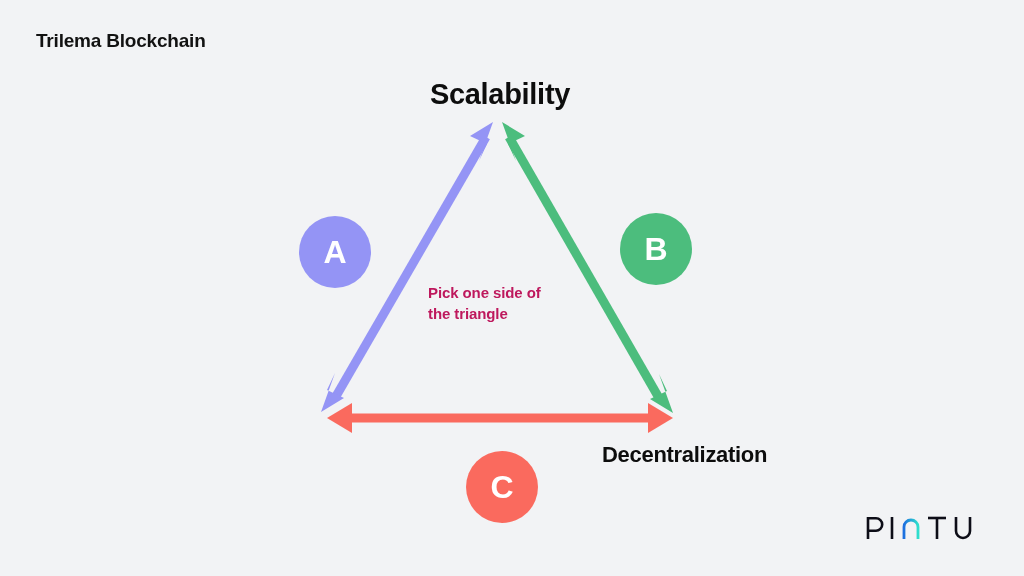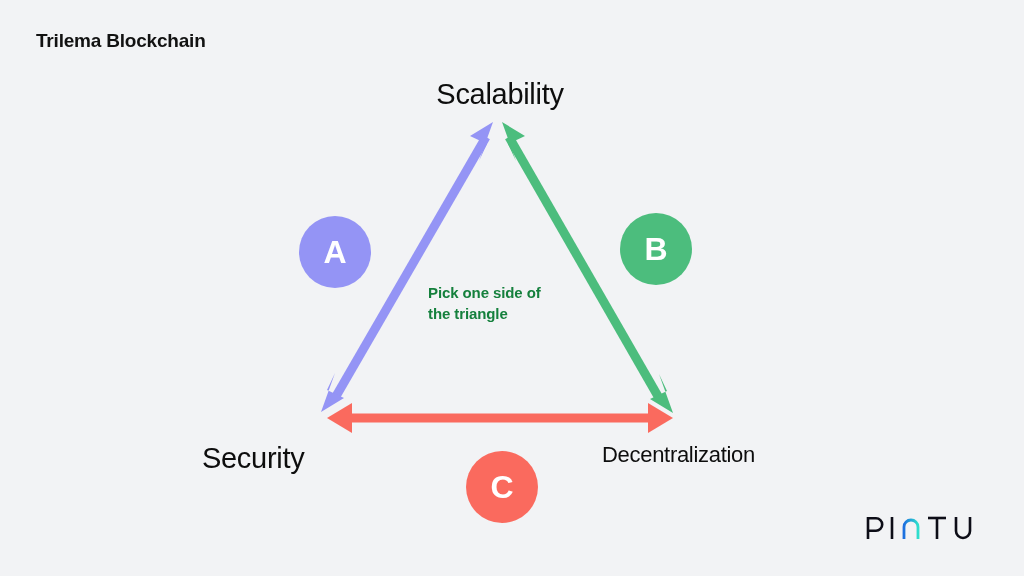--- a/index.html
+++ b/index.html
@@ -34,21 +34,21 @@
     position: absolute;
     left: 0;
     top: 0;
     width: 1024px;
     height: 576px;
   }
 
   
   .vertex-label {
     position: absolute;
-    font-weight: normal;
+    font-weight: bold;
     color: #0d0d0d;
     white-space: nowrap;
     letter-spacing: -0.3px;
   }
   #label-scalability {
     font-size: 29px;
     left: 0;
     top: 78px;
     width: 1000px;
     text-align: center;
@@ -66,21 +66,21 @@
 
   
   #center-note {
     position: absolute;
     left: 428px;
     top: 282px;
     width: 170px;
     font-size: 15px;
     font-weight: bold;
     line-height: 1.42;
-    color: #15803d;
+    color: #be185d;
     letter-spacing: -0.1px;
   }
 
   
   .badge {
     position: absolute;
     border-radius: 50%;
     display: flex;
     align-items: center;
     justify-content: center;
@@ -155,21 +155,20 @@
       <line x1="348" y1="418" x2="652" y2="418" stroke="#fa6a5e" stroke-width="9" stroke-linecap="butt"></line>
 
       <polygon points="327,418 352,403 352,433" fill="#fa6a5e"></polygon>
 
       <polygon points="673,418 648,403 648,433" fill="#fa6a5e"></polygon>
     </g>
   </svg>
 
   <div class="vertex-label" id="label-scalability">Scalability</div>
 
-  <div class="vertex-label" id="label-security">Security</div>
 
   <div class="vertex-label" id="label-decentralization">Decentralization</div>
 
   <div id="center-note">
     <span>Pick one side of</span><br>
     <span>the triangle</span>
   </div>
 
   <div class="badge" id="badge-a" style="background-color: rgb(148, 148, 245);">A</div>
 

